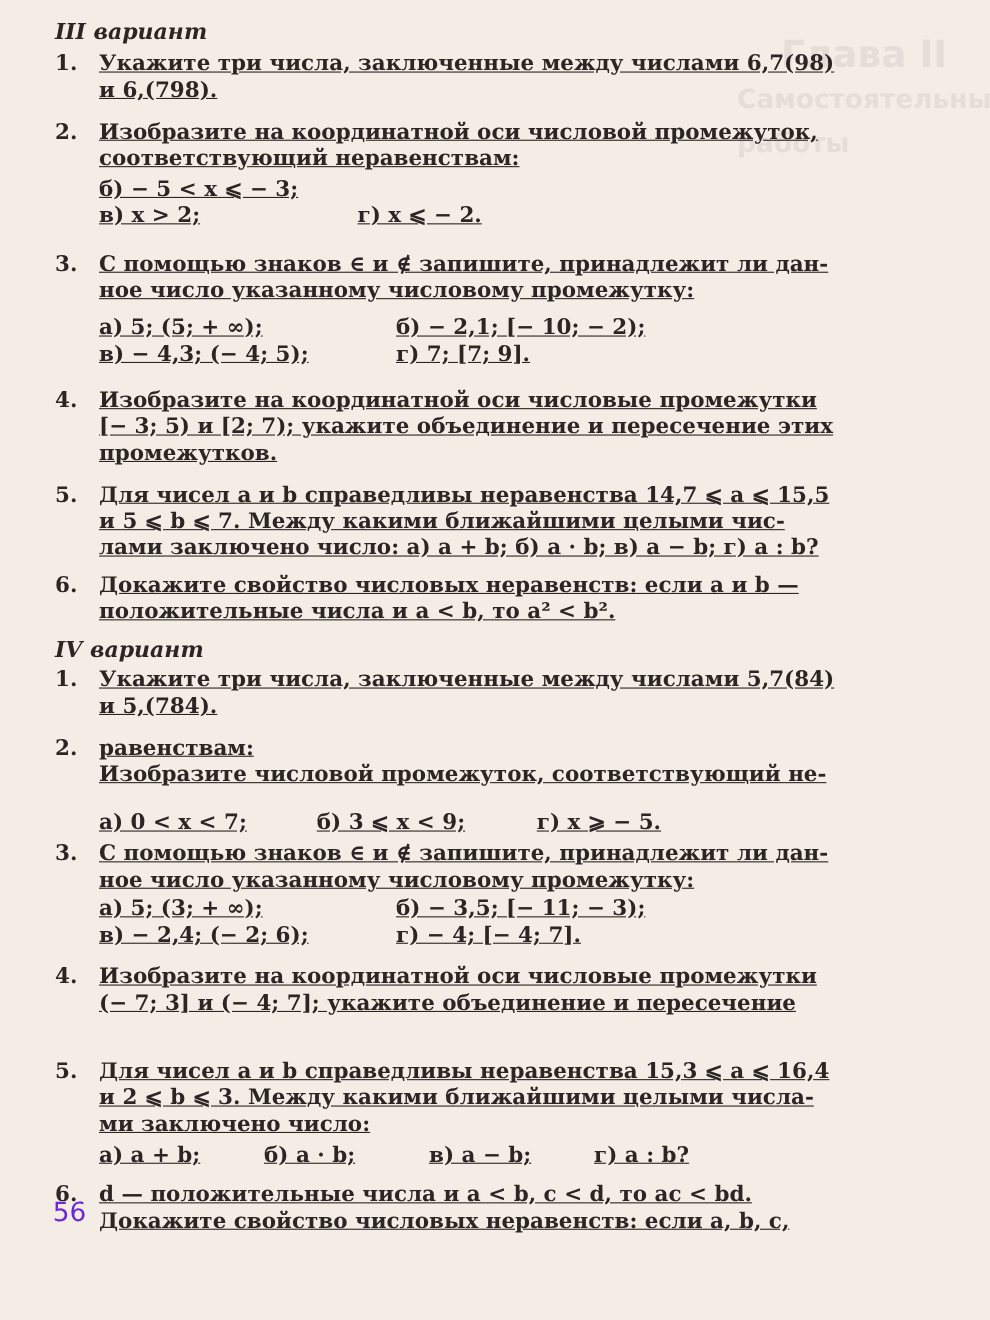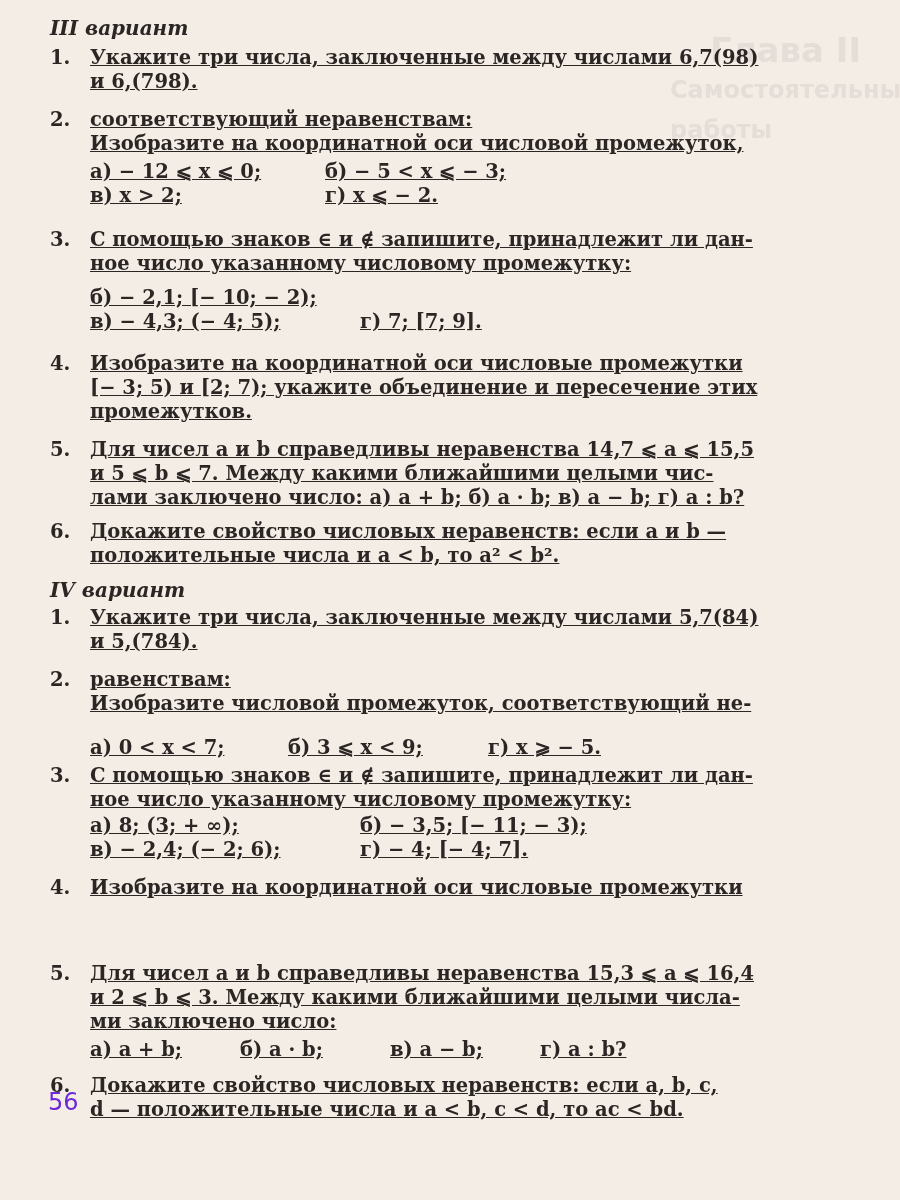--- a/index.html
+++ b/index.html
@@ -47,39 +47,39 @@
     <span class="num">1.</span>
     <div class="body">
       <span class="line">Укажите три числа, заключенные между числами 6,7(98)</span>
       <span class="line">и 6,(798).</span>
     </div>
   </div>
 
   <div class="task" style="top:108px">
     <span class="num">2.</span>
     <div class="body">
+      <span class="line">Изобразите на координатной оси числовой промежуток,</span>
       <span class="line">соответствующий неравенствам:</span>
-      <span class="line">Изобразите на координатной оси числовой промежуток,</span>
       <div class="opts" style="margin-top:4px">
-        <span style="width:235px">а) − 12 ⩽ x ⩽ 0;</span>
         <span>б) − 5 &lt; x ⩽ − 3;</span>
       </div>
       <div class="opts">
         <span style="width:235px">в) x &gt; 2;</span>
         <span>г) x ⩽ − 2.</span>
       </div>
     </div>
   </div>
 
   <div class="task" style="top:228px">
     <span class="num">3.</span>
     <div class="body">
       <span class="line">С помощью знаков ∈ и ∉ запишите, принадлежит ли дан-</span>
       <span class="line">ное число указанному числовому промежутку:</span>
       <div class="opts" style="margin-top:10px">
+        <span style="width:270px">а) 5; (5; + ∞);</span>
         <span>б) − 2,1; [− 10; − 2);</span>
       </div>
       <div class="opts">
         <span style="width:270px">в) − 4,3; (− 4; 5);</span>
         <span>г) 7; [7; 9].</span>
       </div>
     </div>
   </div>
 
   <div class="task" style="top:352px">
@@ -130,34 +130,35 @@
       </div>
     </div>
   </div>
 
   <div class="task" style="top:764px">
     <span class="num">3.</span>
     <div class="body">
       <span class="line">С помощью знаков ∈ и ∉ запишите, принадлежит ли дан-</span>
       <span class="line">ное число указанному числовому промежутку:</span>
       <div class="opts" style="margin-top:2px">
-        <span style="width:270px">а) 8; (3; + ∞);</span>
+        <span style="width:270px">а) 5; (3; + ∞);</span>
         <span>б) − 3,5; [− 11; − 3);</span>
       </div>
       <div class="opts">
         <span style="width:270px">в) − 2,4; (− 2; 6);</span>
         <span>г) − 4; [− 4; 7].</span>
       </div>
     </div>
   </div>
 
   <div class="task" style="top:876px">
     <span class="num">4.</span>
     <div class="body">
       <span class="line">Изобразите на координатной оси числовые промежутки</span>
+      <span class="line">(− 7; 3] и (− 4; 7]; укажите объединение и пересечение</span>
     </div>
   </div>
 
   <div class="task" style="top:962px">
     <span class="num">5.</span>
     <div class="body">
       <span class="line">Для чисел a и b справедливы неравенства 15,3 ⩽ a ⩽ 16,4</span>
       <span class="line">и 2 ⩽ b ⩽ 3. Между какими ближайшими целыми числа-</span>
       <span class="line">ми заключено число:</span>
       <div class="opts" style="margin-top:4px">
@@ -165,19 +166,19 @@
         <span style="width:150px">б) a · b;</span>
         <span style="width:150px">в) a − b;</span>
         <span>г) a : b?</span>
       </div>
     </div>
   </div>
 
   <div class="task" style="top:1074px">
     <span class="num">6.</span>
     <div class="body">
+      <span class="line">d — положительные числа и a &lt; b, c &lt; d, то ac &lt; bd.</span>
       <span class="line">Докажите свойство числовых неравенств: если a, b, c,</span>
-      <span class="line">d — положительные числа и a &lt; b, c &lt; d, то ac &lt; bd.</span>
     </div>
   </div>
 
   <div class="page-num">56</div>
 </div>
 
 </body></html>

